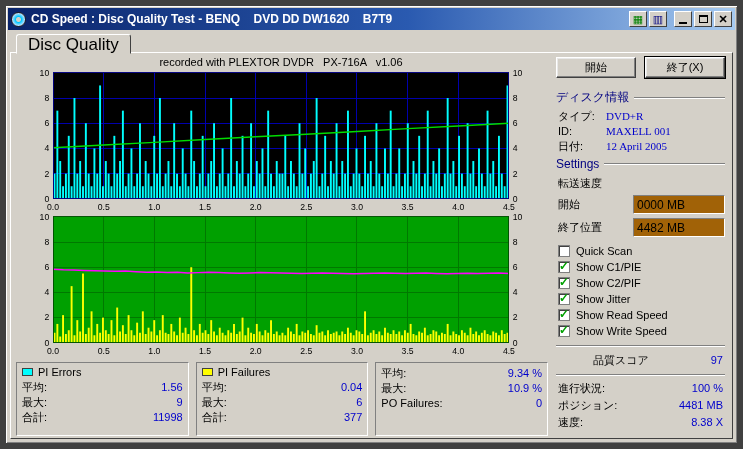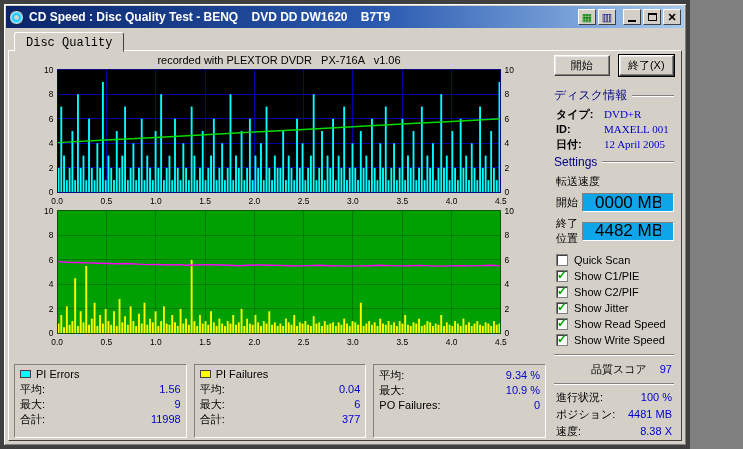--- a/index.html
+++ b/index.html
@@ -1,69 +1,69 @@
 <!DOCTYPE html>
 <html><head>
 <meta charset="utf-8">
 <style>
   * { box-sizing: border-box; margin: 0; padding: 0; }
   body { font-family: "Liberation Sans", sans-serif; background:#808080; }
-  .window{ width:690px; height:449px; background:#d4d0c8; position:relative;
-    border:4px solid #404040; box-shadow: inset 1px 1px 0 #fff, inset -1px -1px 0 #808080;
+  .window{ width:743px; height:449px; background:#d4d0c8; position:relative;
+    border:6px solid #404040; box-shadow: inset 1px 1px 0 #fff, inset -1px -1px 0 #808080;
     padding:2px; font-size:11px; color:#000; overflow:hidden;}
   .titlebar{ height:22px; background:linear-gradient(90deg,#0a246a,#2a5ab0 55%,#a6caf0);
     display:flex; align-items:center; padding:0 3px; gap:2px;}
   .app-icon{ width:15px; height:15px; border-radius:50%;
     background:radial-gradient(circle at 50% 50%, #d4d0c8 0 2px, #00c8ff 3px, #e8e8ff 7px); border:1px solid #222;}
   .title-text{ flex:1; color:#fff; font-weight:bold; font-size:12px; white-space:pre; overflow:hidden; padding-left:3px;}
   .tb-btn{ width:18px; height:16px; background:#d4d0c8; border:1px solid;
     border-color:#fff #404040 #404040 #fff; display:flex; align-items:center; justify-content:center;
     font-size:9px; cursor:default; flex:none;}
   .tb-btn.icon1{ color:#008000; font-size:11px;}
   .tb-btn.icon2{ color:#000080; font-size:11px;}
   .glyph-min{ width:8px; height:2px; background:#000; margin-top:8px;}
   .glyph-max{ width:9px; height:8px; border:1px solid #000; border-top-width:2px;}
   .glyph-close{ font-weight:bold; font-size:11px;}
   .spacer4{width:3px;}
   .tabstrip{ height:21px; padding-left:8px; position:relative; margin-top:3px;}
   .tab{ display:inline-block; height:20px; line-height:20px; padding:0 11px; background:#d4d0c8;
     border:1px solid; border-color:#fff #404040 #d4d0c8 #fff; border-top-left-radius:3px; border-top-right-radius:3px;
-    position:relative; z-index:2; top:1px; font-size:12px;font-family:Liberation Mono, monospace;}
+    position:relative; z-index:2; top:1px; font-size:17px;}
   .tabpage{ position:absolute; left:4px; right:4px; top:46px; bottom:4px;
     border:1px solid; border-color:#fff #404040 #404040 #fff; padding:2px 3px; display:flex; background:#d4d0c8;}
   .left-col{ width:534px; flex:none; display:flex; flex-direction:column;}
   .recorded{ font-size:11px; text-align:center; white-space:pre; height:14px; padding-top:1px;}
   svg.chart{ display:block; font-family:"Liberation Sans", sans-serif;}
-  .legend-row{ display:flex; gap:7px; margin-top:17px; padding-left:2px;}
+  .legend-row{ display:flex; gap:7px; margin-top:5px; padding-left:2px;}
   .legend-box{ flex:1; border:1px solid; border-color:#808080 #fff #fff #808080; padding:3px 5px; height:74px;}
   .legend-hdr{ display:flex; align-items:center; gap:5px; margin-bottom:2px;}
   .swatch{ width:11px; height:8px; border:1px solid #404040;}
   .legend-name{ font-size:11px;}
   .stat-row{ display:flex; font-size:11px; line-height:15px;}
   .stat-row .v{ margin-left:auto; color:#0000cc;}
   .right-col{ flex:1; padding:2px 4px 0 8px; display:flex; flex-direction:column;}
   .btn-row{ display:flex; gap:9px; margin-bottom:8px;}
   button.btn{ flex:1; height:21px; background:#d4d0c8; border:1px solid; border-color:#fff #404040 #404040 #fff;
     box-shadow:inset -1px -1px 0 #808080, inset 1px 1px 0 #e8e8e8; font-size:11px; font-family:inherit; cursor:default;}
   button.btn.default{ outline:1px solid #000;}
   .group-hdr{ display:flex; align-items:center; gap:5px; margin:3px 0 3px 0;}
   .group-hdr .t{ color:#000080; font-size:12px; white-space:nowrap;}
   .hdr-line{ flex:1; height:2px; border-top:1px solid #808080; border-bottom:1px solid #fff;}
   .info-row{ display:flex; line-height:15px; padding-left:2px;}
-  .info-row .lbl{ width:48px; flex:none;font-weight:bold;}
+  .info-row .lbl{ width:48px; flex:none;}
   .info-row .val{ color:#0000cc;font-family:Liberation Serif, serif;}
   .ctl-row{ display:flex; align-items:center; margin:2px 0; padding-left:2px;}
   .ctl-row .lbl{ flex:1;}
   .combo{ width:92px; height:19px; background:#fff; border:1px solid; border-color:#808080 #fff #fff #808080;
     display:flex; align-items:center;}
   .combo-val{ flex:1; padding-left:3px; font-size:11px;}
   .combo-btn{ width:16px; height:17px; background:#d4d0c8; border:1px solid; border-color:#fff #404040 #404040 #fff;
     font-size:7px; display:flex; align-items:center; justify-content:center;}
-  input.tbox{ width:92px; height:19px; background:#0ea5e9; border:1px solid; border-color:#808080 #fff #fff #808080;
-    font-size:17px; font-family:inherit; padding:0 12px;}
+  input.tbox{ width:92px; height:19px; background:#a16207; border:1px solid; border-color:#808080 #fff #fff #808080;
+    font-size:12px; font-family:inherit; padding:0 3px;}
   .chk-list{ margin:4px 0 2px 2px;}
   .chk-row{ display:flex; align-items:center; gap:6px; height:16px;}
   .chk-box{ width:12px; height:12px; background:#fff; border:1px solid #808080;
     box-shadow:inset 1px 1px 0 #404040; position:relative; flex:none;}
   .chk-box .mark{ position:absolute; left:0px; top:-3px; color:#00a000; font-size:12px; font-weight:bold;}
   .sep{ height:2px; border-top:1px solid #808080; border-bottom:1px solid #fff; margin:4px 0;}
   .kv{ display:flex; line-height:17px; padding:0 2px;}
   .kv .v{ margin-left:auto; color:#0000cc;}
   .score-row{ line-height:19px;margin-left:35px; }
 </style>

